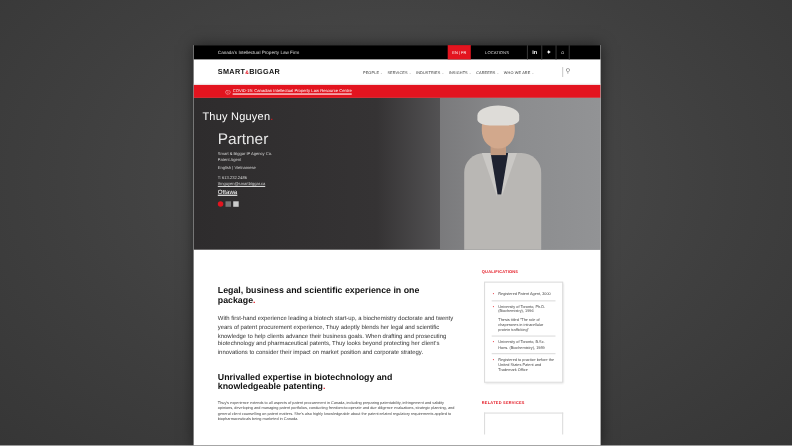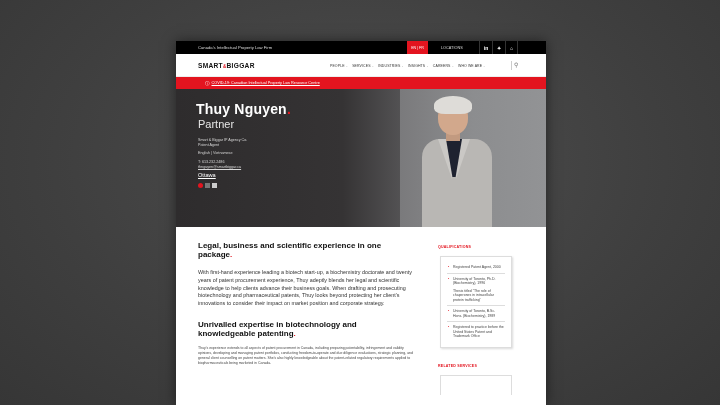--- a/index.html
+++ b/index.html
@@ -32,40 +32,40 @@
   .search { position: absolute; left: 335px; top: 7px; width: 9px; height: 9px; color: #777; font-size: 6px; border-left: 1px solid #ccc; padding-left: 2px; line-height: 9px; }
   
   .alert { height: 12px; background: #e3141f; display: flex; align-items: center; padding-left: 29px; }
   .alert .ic { color: #fff; font-size: 4.5px; margin-right: 2px; }
   .alert a { color: #fff; font-size: 3.8px; text-decoration: underline; }
   
   .hero {
     height: 138px; position: relative;
     background: linear-gradient(90deg, #2e2c2d 0%, #353334 45%, #6e6e70 75%, #8f9092 100%);
   }
-  .hero .name { position: absolute; left: 20px; top: 12px; color: #fff; font-size: 14px; font-weight: bold; letter-spacing: 0.2px; }
+  .hero .name { position: absolute; left: 8px; top: 12px; color: #fff; font-size: 10px; font-weight: normal; letter-spacing: 0.2px; }
   .hero .name .dot { color: #e3141f; }
-  .hero .title { position: absolute; left: 22px; top: 29px; color: #e6e6e6; font-size: 11px; }
+  .hero .title { position: absolute; left: 22px; top: 29px; color: #e6e6e6; font-size: 14px; }
   .hero .small { position: absolute; left: 22px; color: #d8d8d8; font-size: 3.7px; line-height: 4.6px; }
   .hero .office { position: absolute; left: 22px; top: 83px; color: #fff; font-size: 5.6px; text-decoration: underline; }
   .hero .icons { position: absolute; left: 22px; top: 94px; display: flex; gap: 2px; }
   .hero .icons span { width: 5px; height: 5px; display: block; }
   .photo { position: absolute; left: 224px; top: 0px; width: 146px; height: 138px;
     background: linear-gradient(90deg, #7a7a7c 0%, #8c8d8f 50%, #929395 100%); overflow: hidden; }
   .head { position: absolute; left: 38px; top: 12px; width: 30px; height: 34px; border-radius: 45% 45% 48% 48%; background: #d2a88c; }
   .hair { position: absolute; left: 34px; top: 7px; width: 38px; height: 18px; border-radius: 50% 50% 30% 30%; background: #dedcd8; }
   .neck { position: absolute; left: 46px; top: 44px; width: 14px; height: 8px; background: #c29a80; }
   .jacket { position: absolute; left: 22px; top: 50px; width: 70px; height: 95px; background: #b9b7b4; border-radius: 18px 18px 0 0; }
   .shirt { position: absolute; left: 46px; top: 50px; width: 16px; height: 38px; background: #1e2230; clip-path: polygon(0 0, 100% 0, 60% 100%, 40% 100%); }
   .lapel-l { position: absolute; left: 38px; top: 50px; width: 14px; height: 40px; background: #cac8c5; clip-path: polygon(0 0, 100% 0, 100% 100%); }
   .lapel-r { position: absolute; left: 56px; top: 50px; width: 14px; height: 40px; background: #cac8c5; clip-path: polygon(0 0, 100% 0, 0 100%); }
   
   .content { position: absolute; top: 186px; left: 0; width: 370px; height: 180px; }
   .main { position: absolute; left: 22px; top: 14px; width: 218px; }
-  .main h2 { font-size: 8px; font-weight: bold; color: #111; line-height: 9px; }
+  .main h2 { font-size: 8px; font-weight: bold; color: #111; line-height: 9px; margin-top: 18px; }
   .main h2 .dot { color: #e3141f; }
   .main p.big { font-size: 5.4px; color: #333; line-height: 7.8px; margin-top: 10px; }
   .main h2.second { margin-top: 12px; }
   .main p.tiny { font-size: 3.5px; color: #444; line-height: 5px; margin-top: 8px; }
   .side { position: absolute; left: 262px; top: 18px; width: 80px; }
   .side .label { font-size: 3.6px; color: #e3141f; font-weight: bold; letter-spacing: 0.2px; }
   .card { margin-top: 7px; margin-left: 2px; width: 72px; border: 1px solid #ddd; box-shadow: 1px 1px 2px rgba(0,0,0,0.15); padding: 5px 6px; }
   .card .q { font-size: 3.5px; color: #444; line-height: 4.5px; padding: 3px 0 3px 6px; border-bottom: 1px solid #ddd; position: relative; }
   .card .q:last-child { border-bottom: none; }
   .card .q::before { content: "•"; position: absolute; left: 1px; color: #e3141f; }

